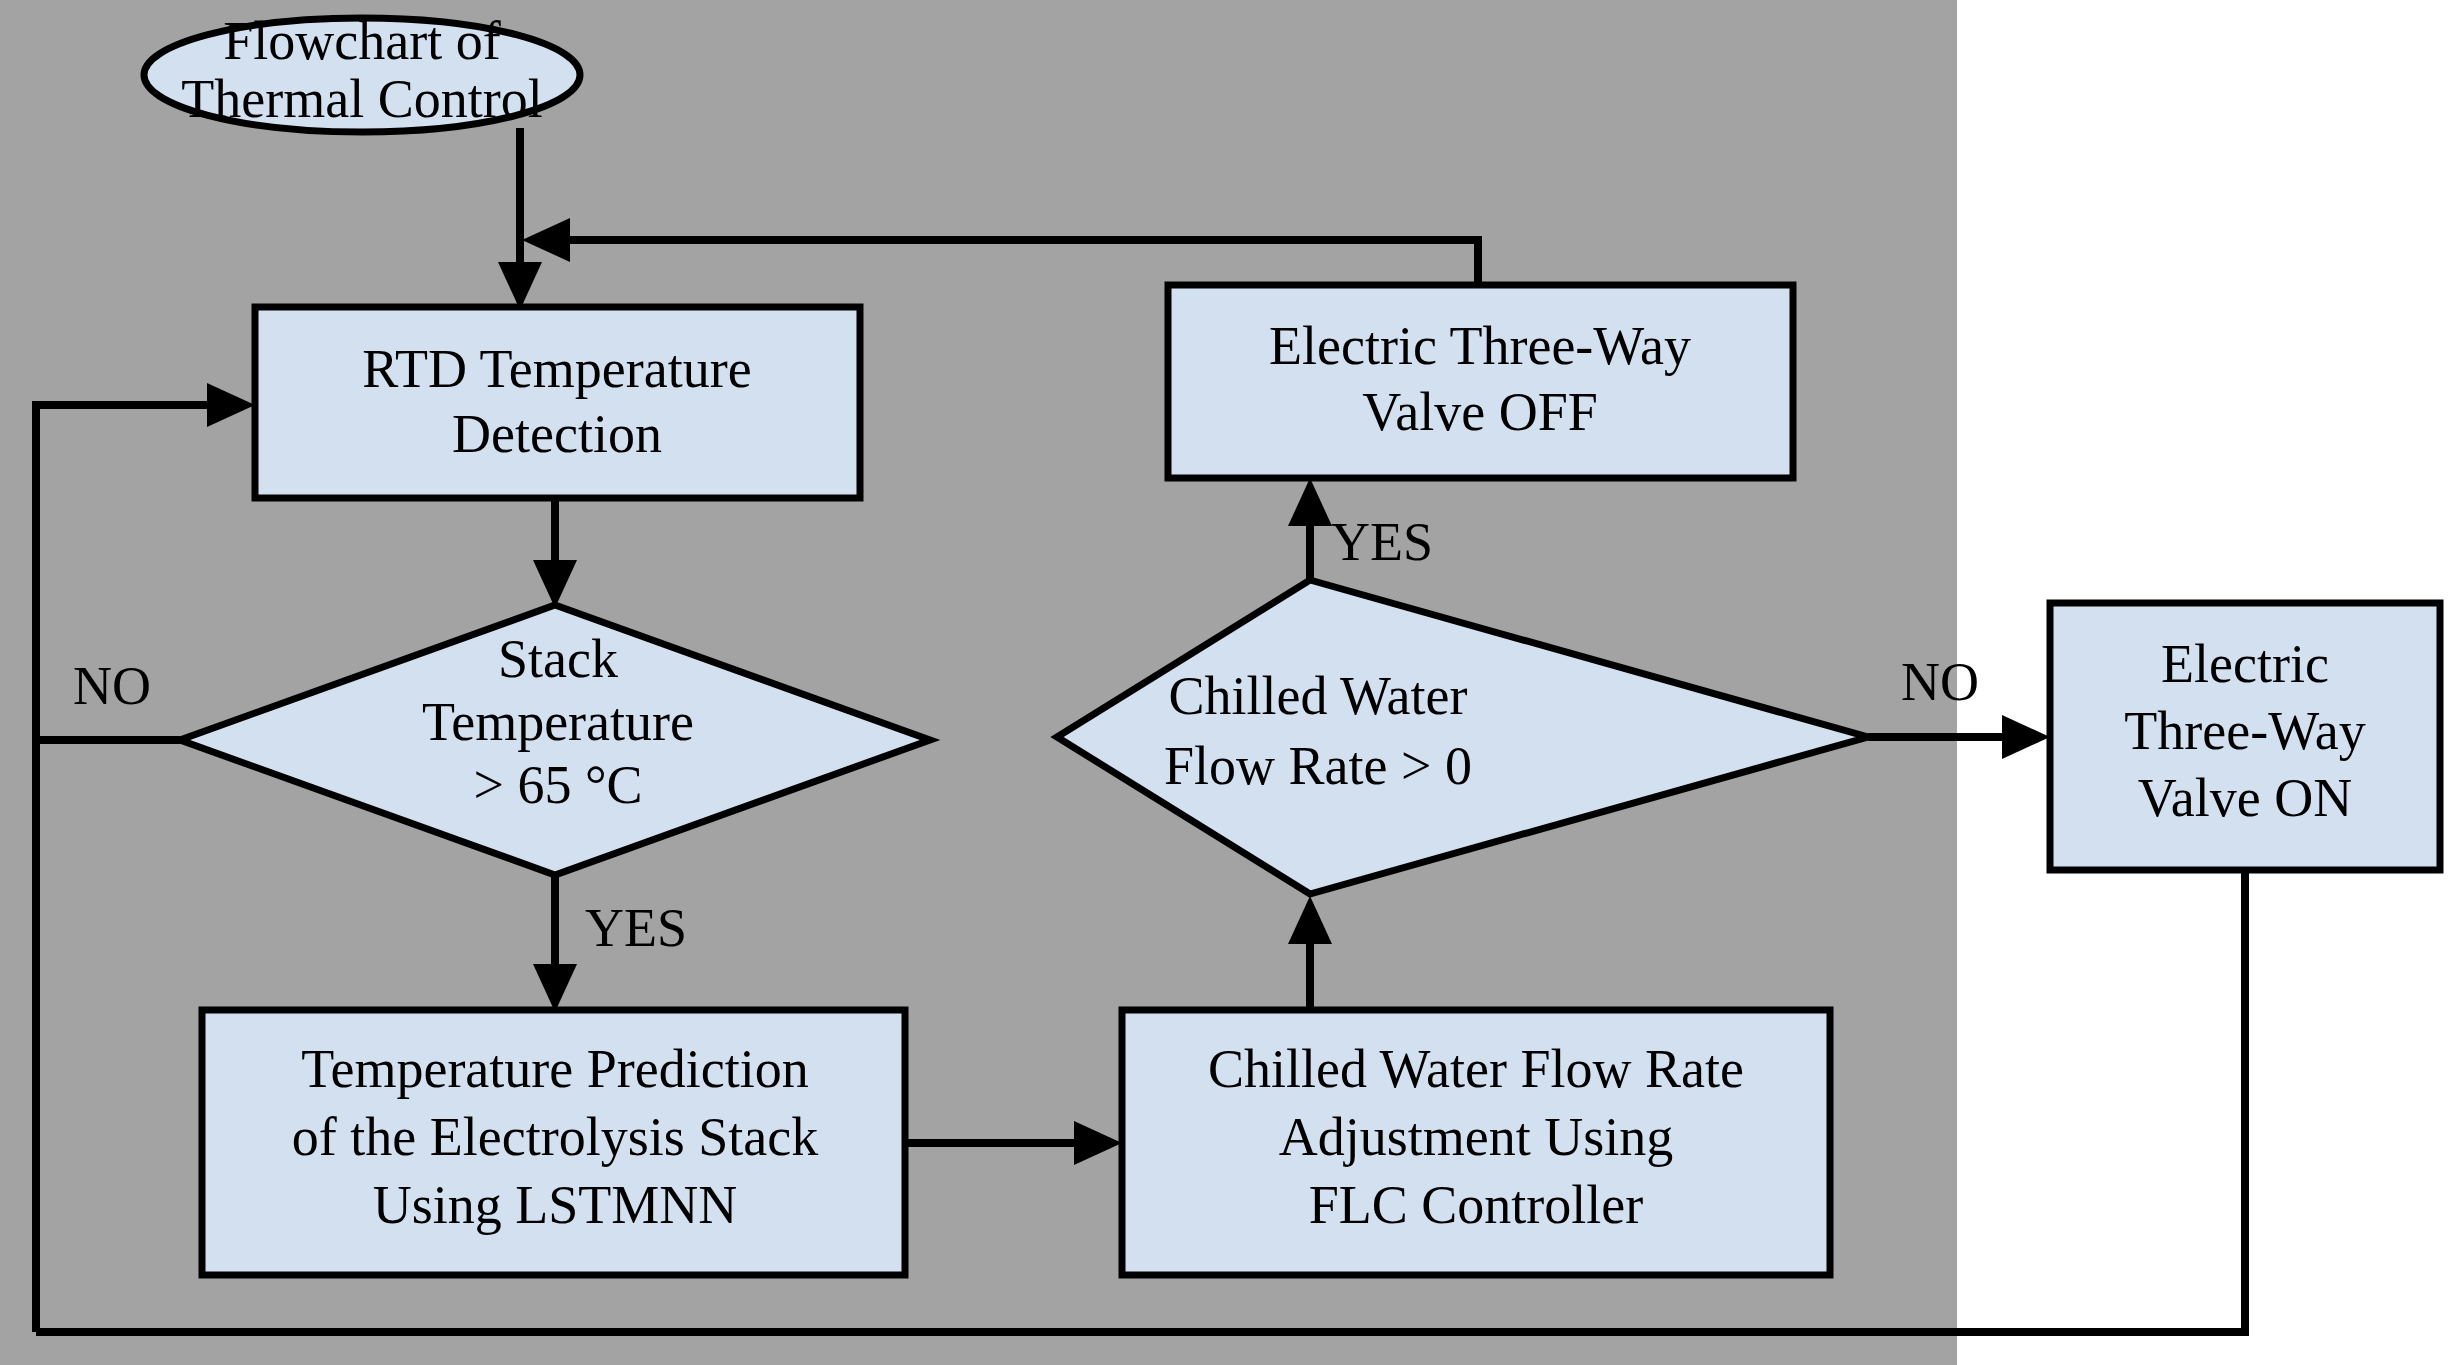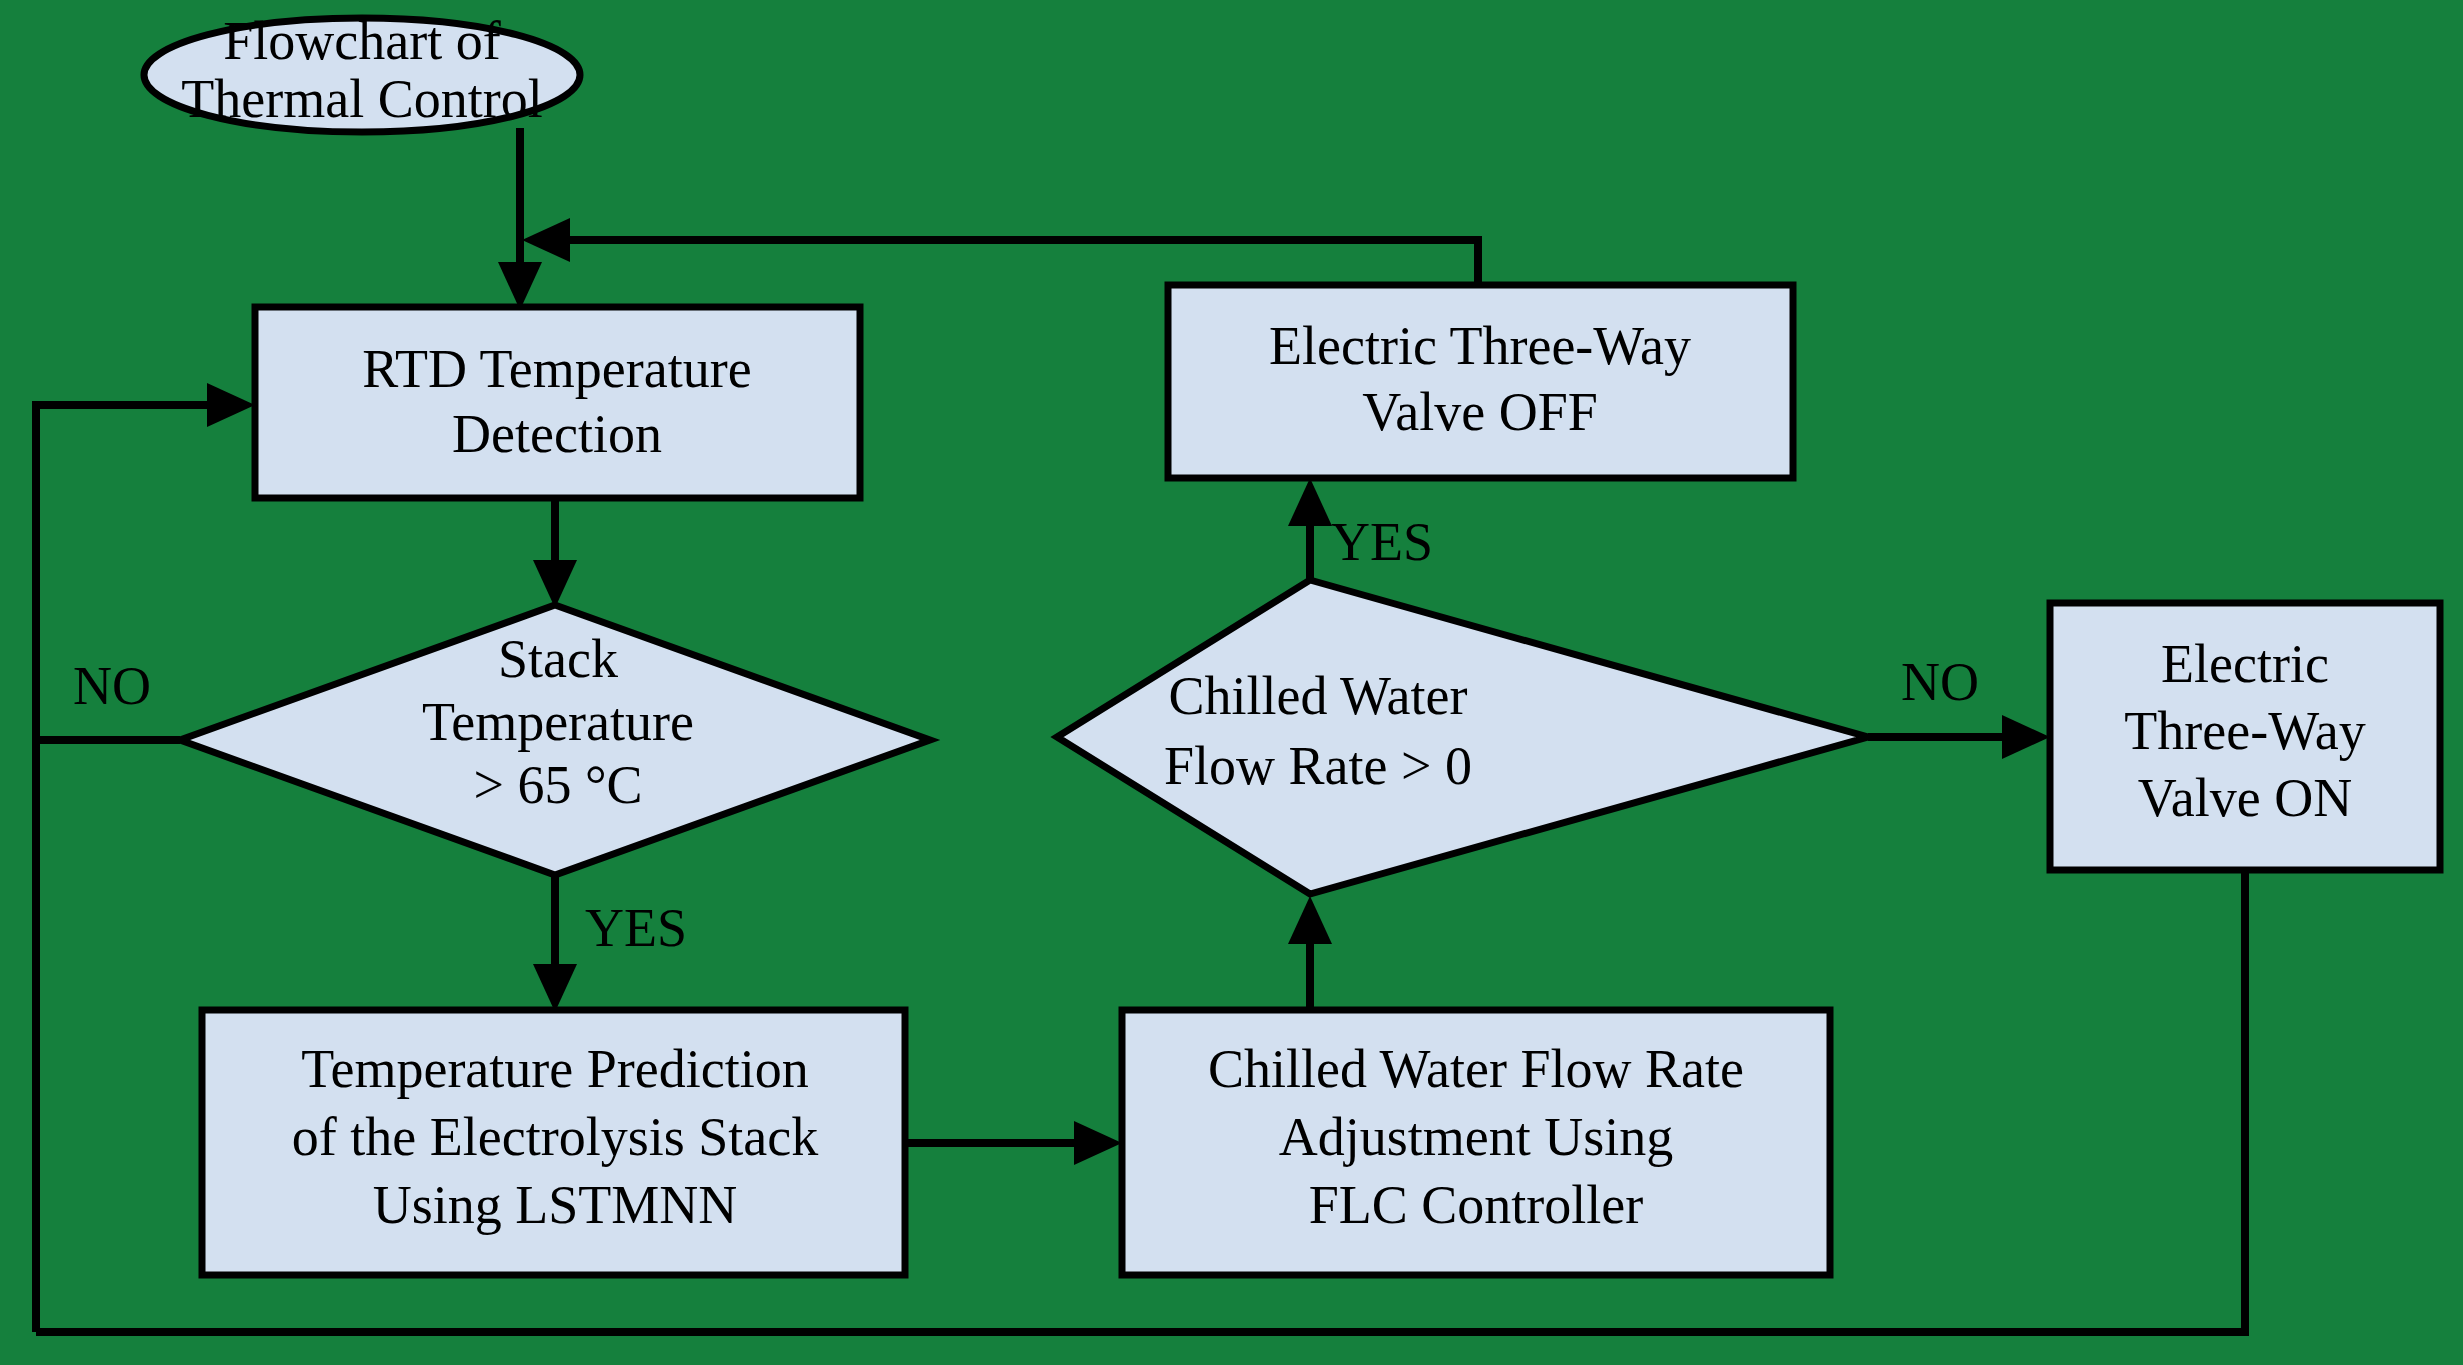--- a/index.html
+++ b/index.html
@@ -8,23 +8,23 @@
     background: #ffffff;
   }
   body {
     width: 2463px;
     height: 1365px;
     overflow: hidden;
     font-family: "Liberation Serif", "DejaVu Serif", serif;
   }
   #flowchart-root {
     position: relative;
-    width: 2463px;
+    width: 1957px;
     height: 1365px;
-    background: #15803d;
+    background: #a3a3a3;
   }
   svg#flow-svg {
     position: absolute;
     top: 0;
     left: 0;
     width: 2463px;
     height: 1365px;
     display: block;
   }
   .node-shape {

